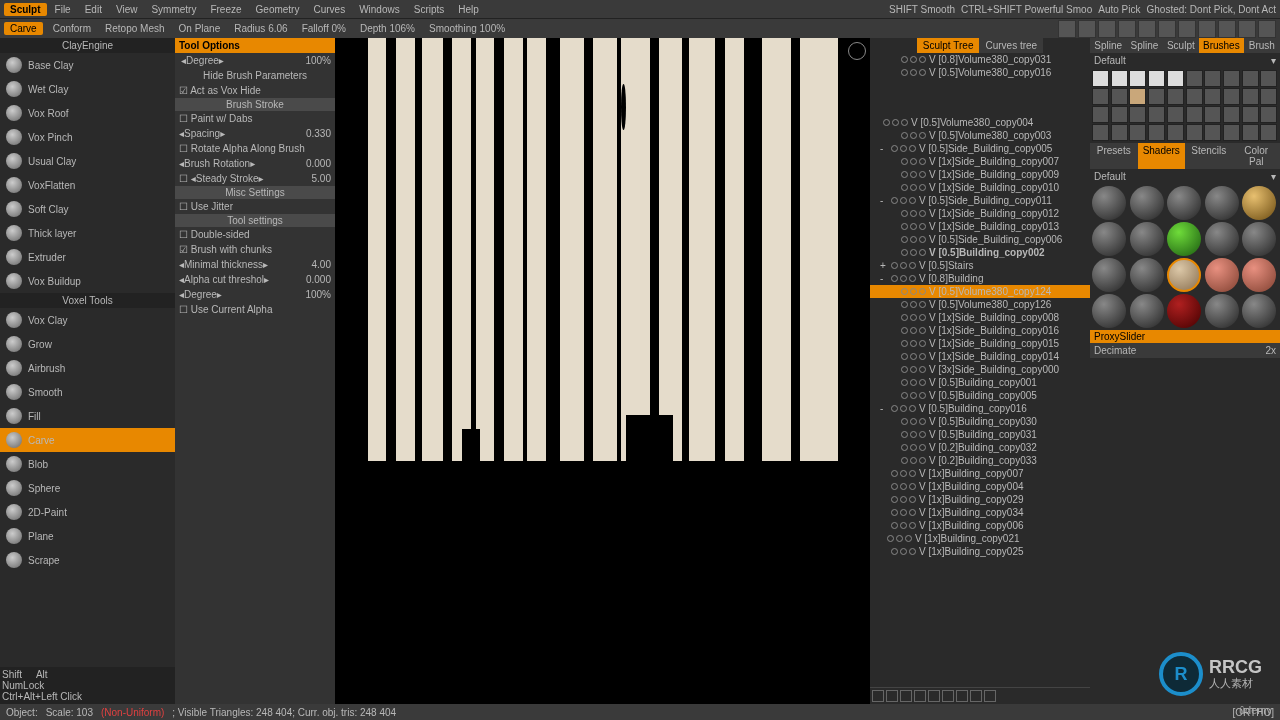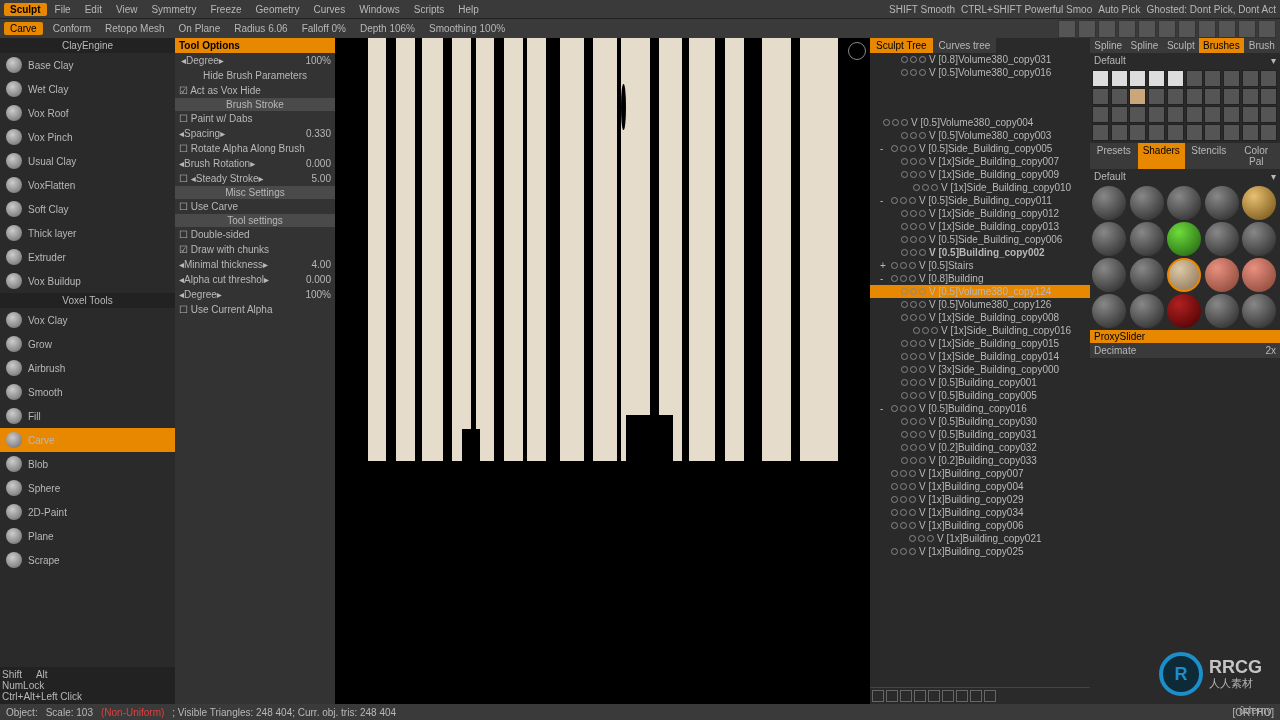--- a/index.html
+++ b/index.html
@@ -39,21 +39,21 @@
 .opt-section { background: #4a4a4a; text-align: center; padding: 1px; }
 
 
 .viewport { flex: 1; background: #000; position: relative; display: flex; align-items: flex-start; justify-content: center; }
 .canvas { width: 470px; height: 460px; background: #e5dccb; margin-top: 0; position: relative; }
 .gap { position: absolute; background: #000; }
 .nav-widget { position: absolute; top: 4px; right: 4px; width: 18px; height: 18px; border: 1px solid #888; border-radius: 50%; }
 
 
 .tree-col { width: 220px; background: #2a2a2a; display: flex; flex-direction: column; }
-.tree-tabs { display: flex; }
+.tree-tabs { display: flex; justify-content: center; }
 .tree-tab { padding: 2px 6px; background: #3a3a3a; }
 .tree-tab.active { background: #e88800; color: #000; }
 .tree-body { flex: 1; overflow: hidden; font-size: 9px; }
 .tree-item { display: flex; align-items: center; padding: 1px 2px; gap: 3px; white-space: nowrap; }
 .tree-item.selected { background: #e88800; color: #000; }
 .tree-item .toggle { width: 8px; }
 .tree-item .dots { display: flex; gap: 2px; }
 .dot { width: 7px; height: 7px; border-radius: 50%; border: 1px solid #888; }
 .tree-footer { display: flex; gap: 2px; padding: 2px; border-top: 1px solid #444; }
 .tf-icon { width: 12px; height: 12px; border: 1px solid #666; }
@@ -262,28 +262,28 @@
       <div class="opt-row">
           <span>◂<span>Brush Rotation</span>▸</span>
           <span>0.000</span>
         </div>
       <div class="opt-row">
           <span>☐ ◂<span>Steady Stroke</span>▸</span>
           <span>5.00</span>
         </div>
       <div class="opt-section">Misc Settings</div>
       <div class="opt-row">
-          <span>☐ <span>Use Carve</span></span>
+          <span>☐ <span>Use Jitter</span></span>
         </div>
       <div class="opt-section">Tool settings</div>
       <div class="opt-row">
           <span>☐ <span>Double-sided</span></span>
         </div>
       <div class="opt-row">
-          <span>☑ <span>Draw with chunks</span></span>
+          <span>☑ <span>Brush with chunks</span></span>
         </div>
       <div class="opt-row">
           <span>◂<span>Minimal thickness</span>▸</span>
           <span>4.00</span>
         </div>
       <div class="opt-row">
           <span>◂<span>Alpha cut threshol</span>▸</span>
           <span>0.000</span>
         </div>
       <div class="opt-row">
@@ -382,21 +382,21 @@
           </div>
           <div class="tree-item" style="padding-left: 20px;">
             <span class="toggle"></span>
             <span class="dots">
               <span class="dot"></span>
               <span class="dot"></span>
               <span class="dot"></span>
             </span>
             <span>V [1x]Side_Building_copy009</span>
           </div>
-          <div class="tree-item" style="padding-left: 32px;">
+          <div class="tree-item" style="padding-left: 20px;">
             <span class="toggle"></span>
             <span class="dots">
               <span class="dot"></span>
               <span class="dot"></span>
               <span class="dot"></span>
             </span>
             <span>V [1x]Side_Building_copy010</span>
           </div>
           <div class="tree-item" style="padding-left: 10px;">
             <span class="toggle">-</span>
@@ -481,21 +481,21 @@
           </div>
           <div class="tree-item" style="padding-left: 20px;">
             <span class="toggle"></span>
             <span class="dots">
               <span class="dot"></span>
               <span class="dot"></span>
               <span class="dot"></span>
             </span>
             <span>V [1x]Side_Building_copy008</span>
           </div>
-          <div class="tree-item" style="padding-left: 32px;">
+          <div class="tree-item" style="padding-left: 20px;">
             <span class="toggle"></span>
             <span class="dots">
               <span class="dot"></span>
               <span class="dot"></span>
               <span class="dot"></span>
             </span>
             <span>V [1x]Side_Building_copy016</span>
           </div>
           <div class="tree-item" style="padding-left: 20px;">
             <span class="toggle"></span>
@@ -625,21 +625,21 @@
           </div>
           <div class="tree-item" style="padding-left: 10px;">
             <span class="toggle"></span>
             <span class="dots">
               <span class="dot"></span>
               <span class="dot"></span>
               <span class="dot"></span>
             </span>
             <span>V [1x]Building_copy006</span>
           </div>
-          <div class="tree-item" style="padding-left: 28px; text-align: center;">
+          <div class="tree-item" style="padding-left: 6px; text-align: center;">
             <span class="toggle"></span>
             <span class="dots">
               <span class="dot"></span>
               <span class="dot"></span>
               <span class="dot"></span>
             </span>
             <span>V [1x]Building_copy021</span>
           </div>
           <div class="tree-item" style="padding-left: 10px;">
             <span class="toggle"></span>

